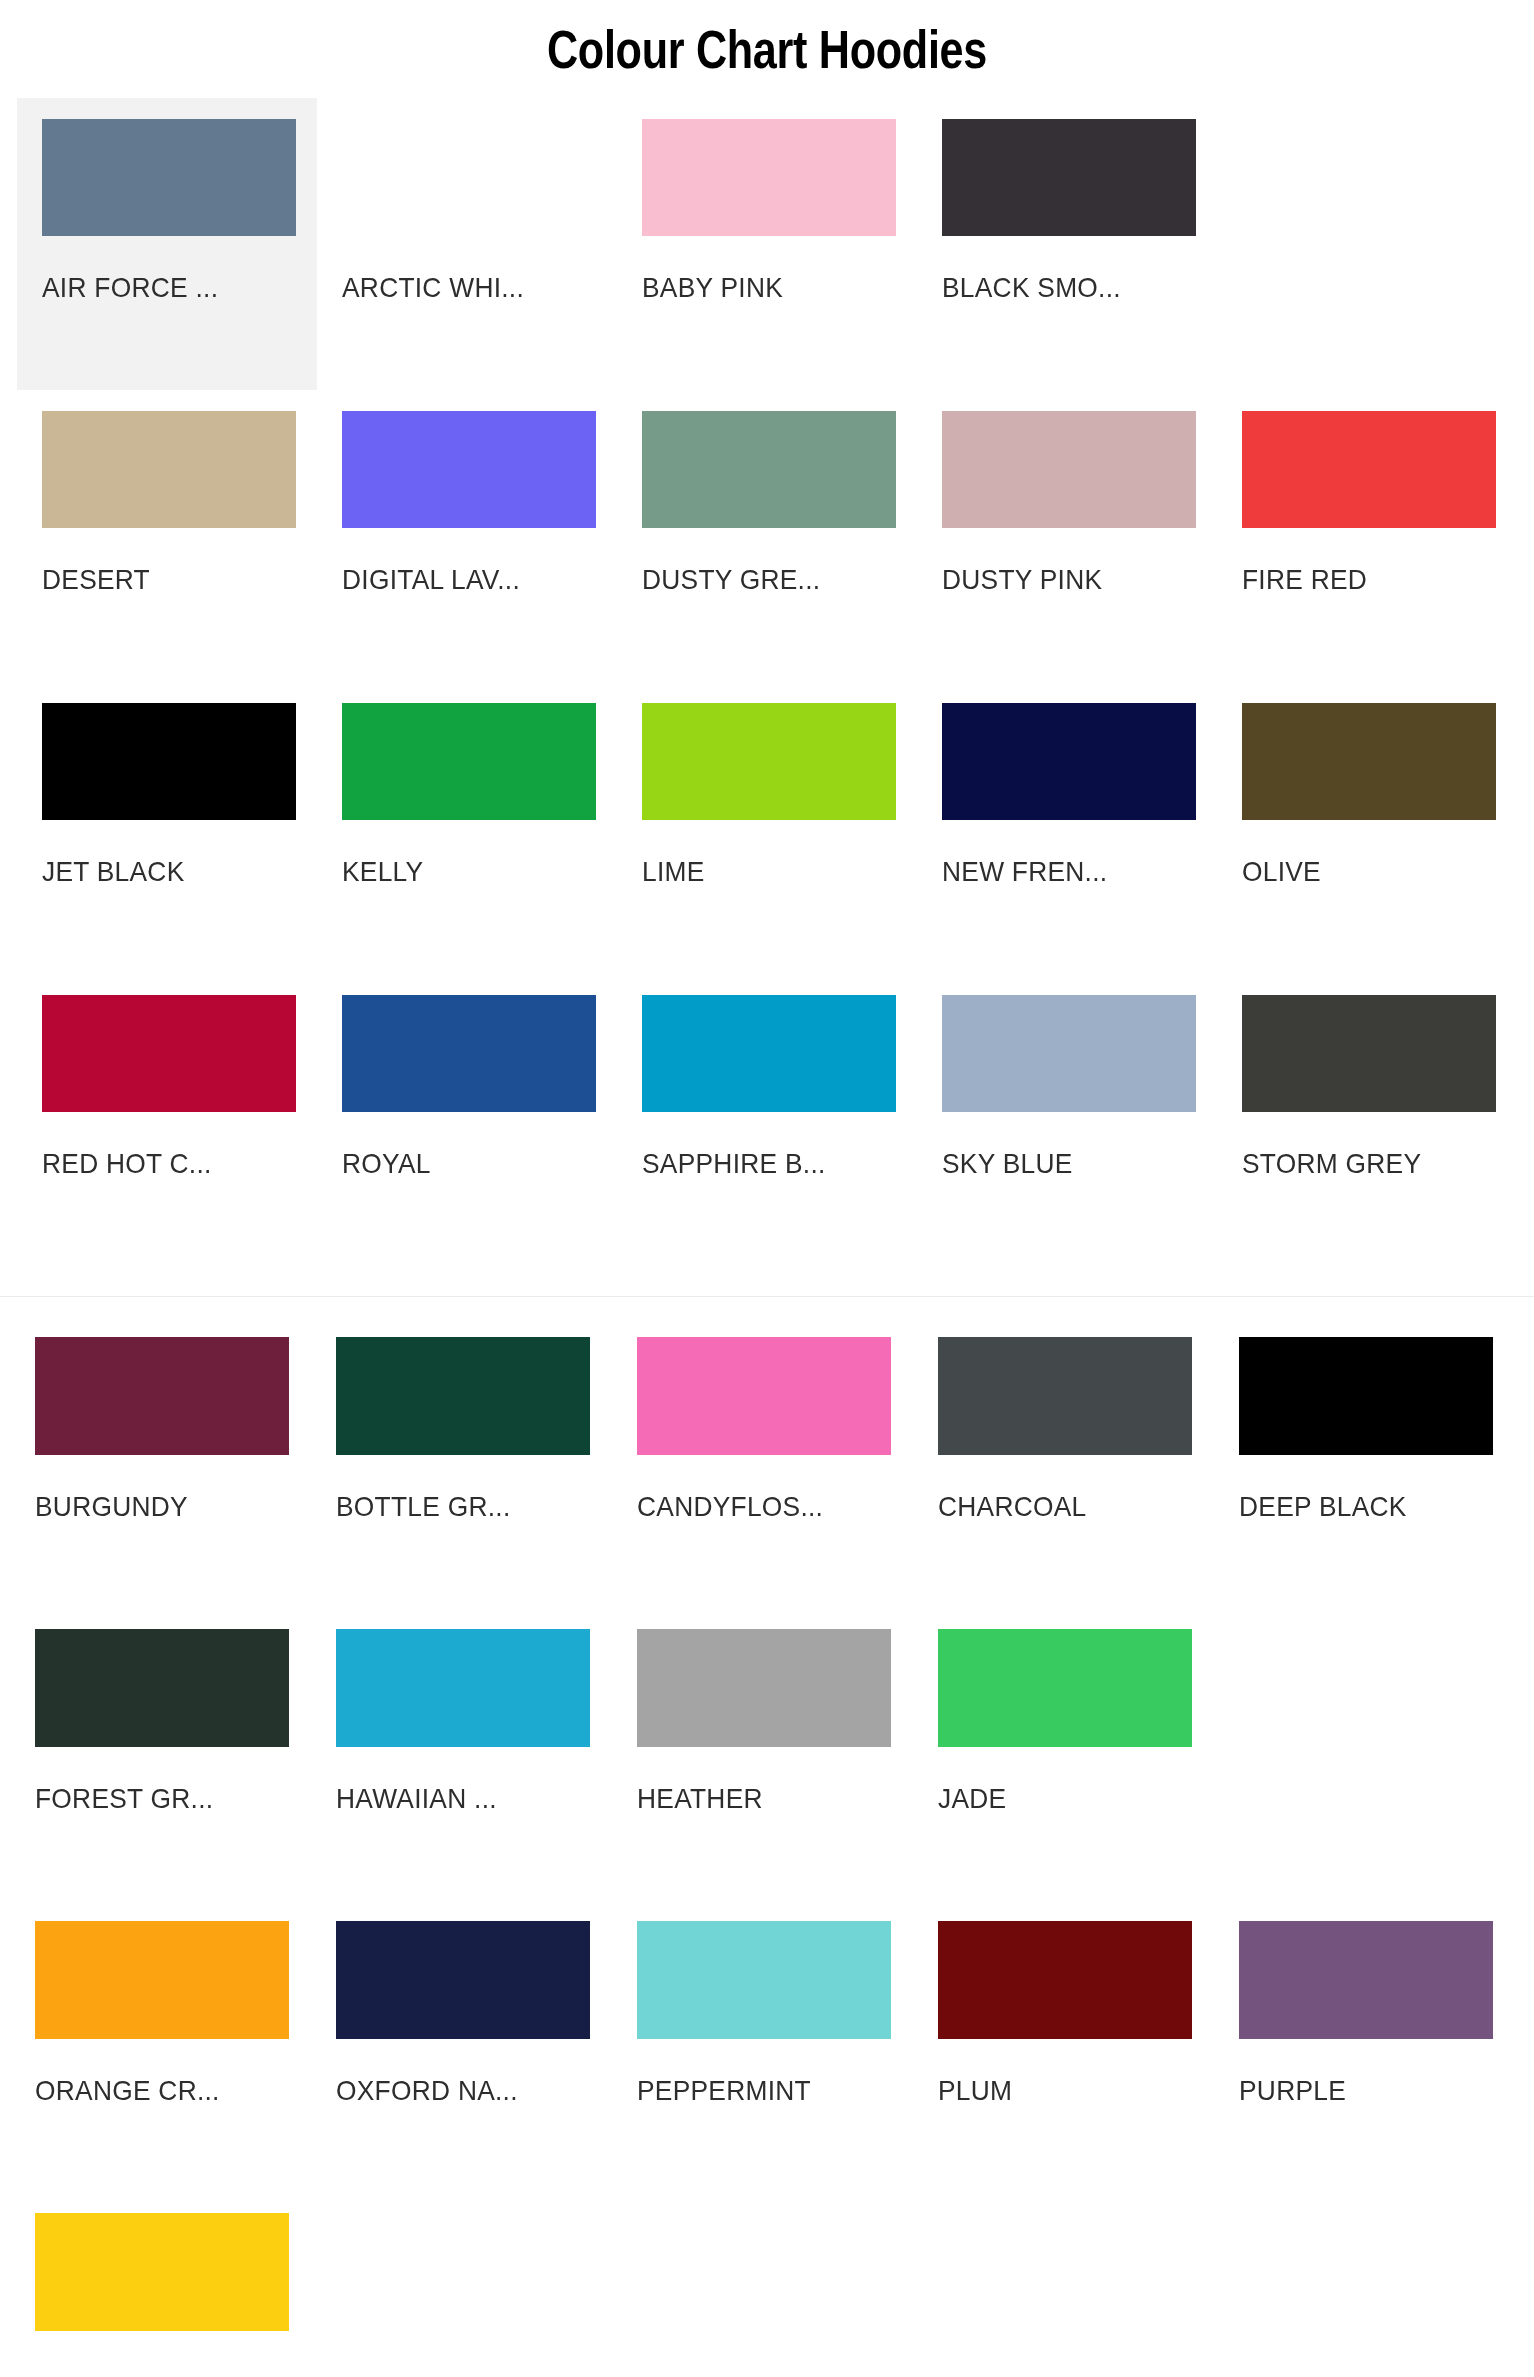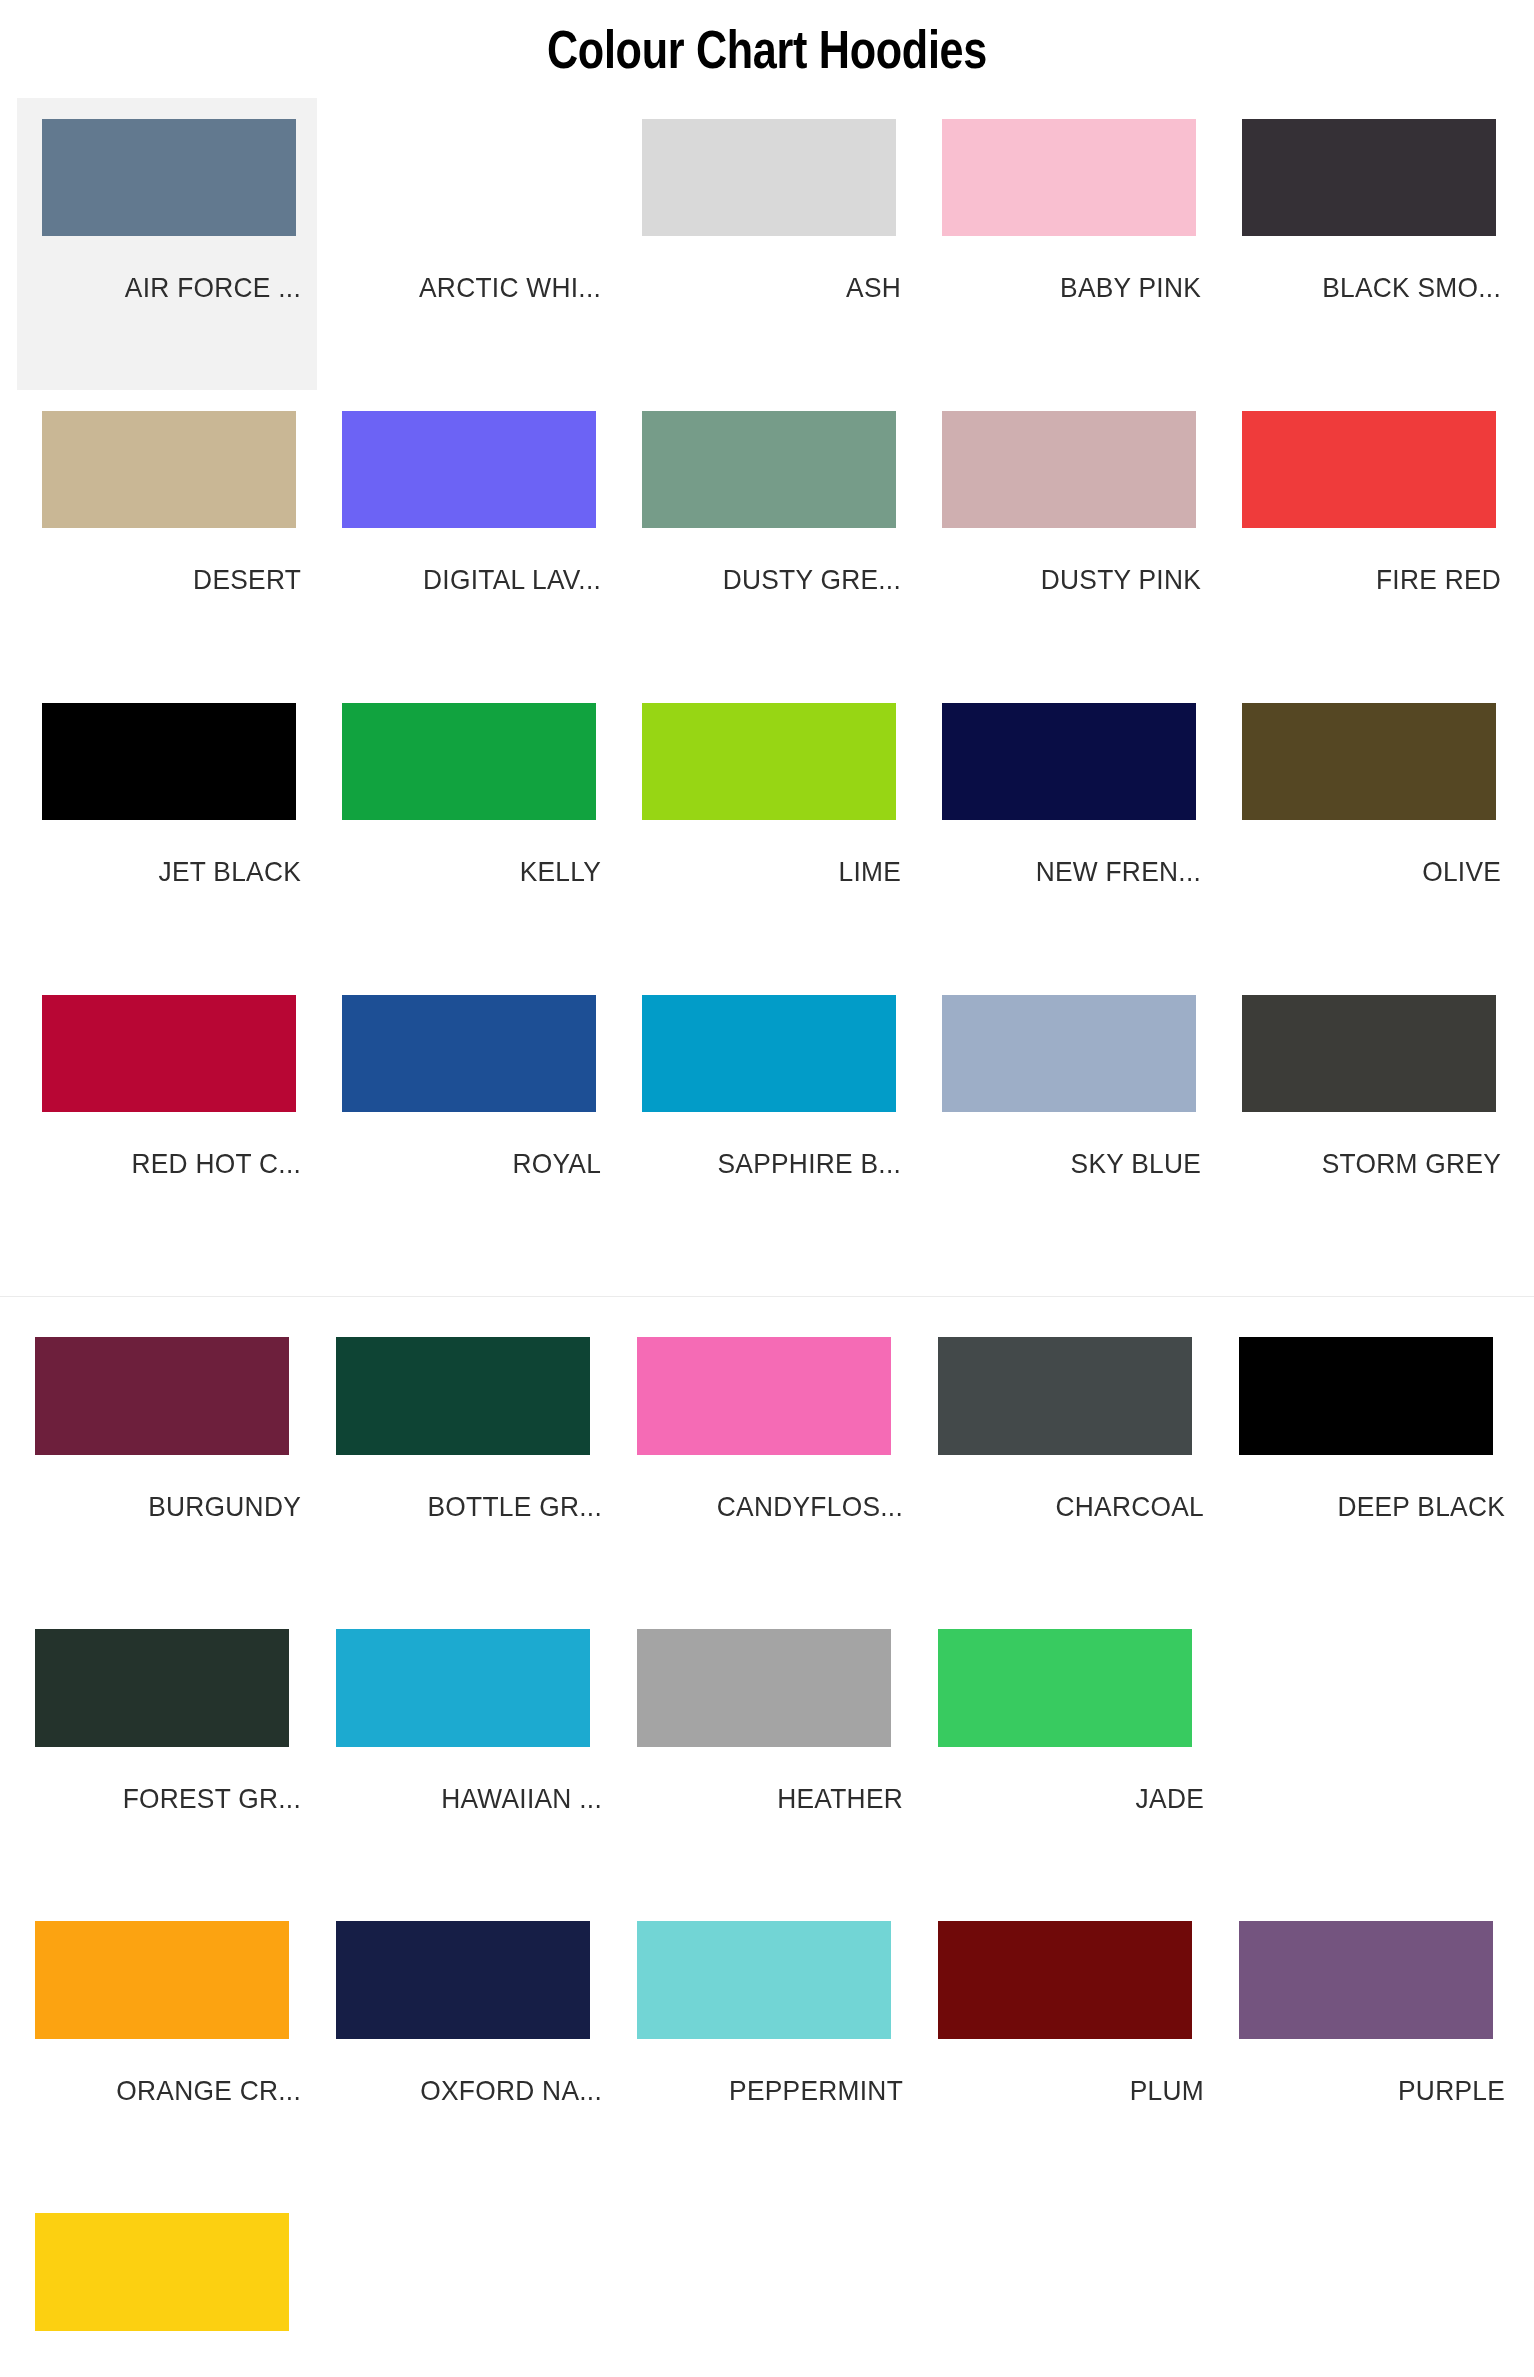--- a/index.html
+++ b/index.html
@@ -34,21 +34,20 @@
     transform: scaleX(0.80);
     transform-origin: center top;
     white-space: nowrap;
     user-select: none;
   }
 
   
   .swatch-section {
     position: relative;
     width: 1534px;
-    text-align: right;
   }
   .swatch-section.section-a { margin-top: 22px; padding-left: 17.3px; }
   .swatch-section.section-b { margin-top: 19px; padding-left: 17.3px; }
 
   .swatch-row {
     display: flex;
     flex-direction: row;
     align-items: flex-start;
     width: 1517px;
   }
@@ -116,24 +115,20 @@
         <div class="swatch-row">
           <div class="swatch-cell is-highlighted" style="background: rgb(242, 242, 242);">
             <span class="swatch-chip" style="background: rgb(98, 121, 143);"></span>
             <div class="swatch-label" style="color: rgb(45, 45, 45);">AIR FORCE ...</div>
           </div>
           <div class="swatch-cell">
             <span class="swatch-chip" style="background: rgb(255, 255, 255);"></span>
             <div class="swatch-label" style="color: rgb(45, 45, 45);">ARCTIC WHI...</div>
           </div>
           <div class="swatch-cell">
-            <span class="swatch-chip" style="background: rgb(217, 217, 217);"></span>
-            <div class="swatch-label" style="color: rgb(45, 45, 45);">ASH</div>
-          </div>
-          <div class="swatch-cell">
             <span class="swatch-chip" style="background: rgb(249, 191, 208);"></span>
             <div class="swatch-label" style="color: rgb(45, 45, 45);">BABY PINK</div>
           </div>
           <div class="swatch-cell">
             <span class="swatch-chip" style="background: rgb(53, 48, 54);"></span>
             <div class="swatch-label" style="color: rgb(45, 45, 45);">BLACK SMO...</div>
           </div>
         </div>
         <div class="swatch-row">
           <div class="swatch-cell">

